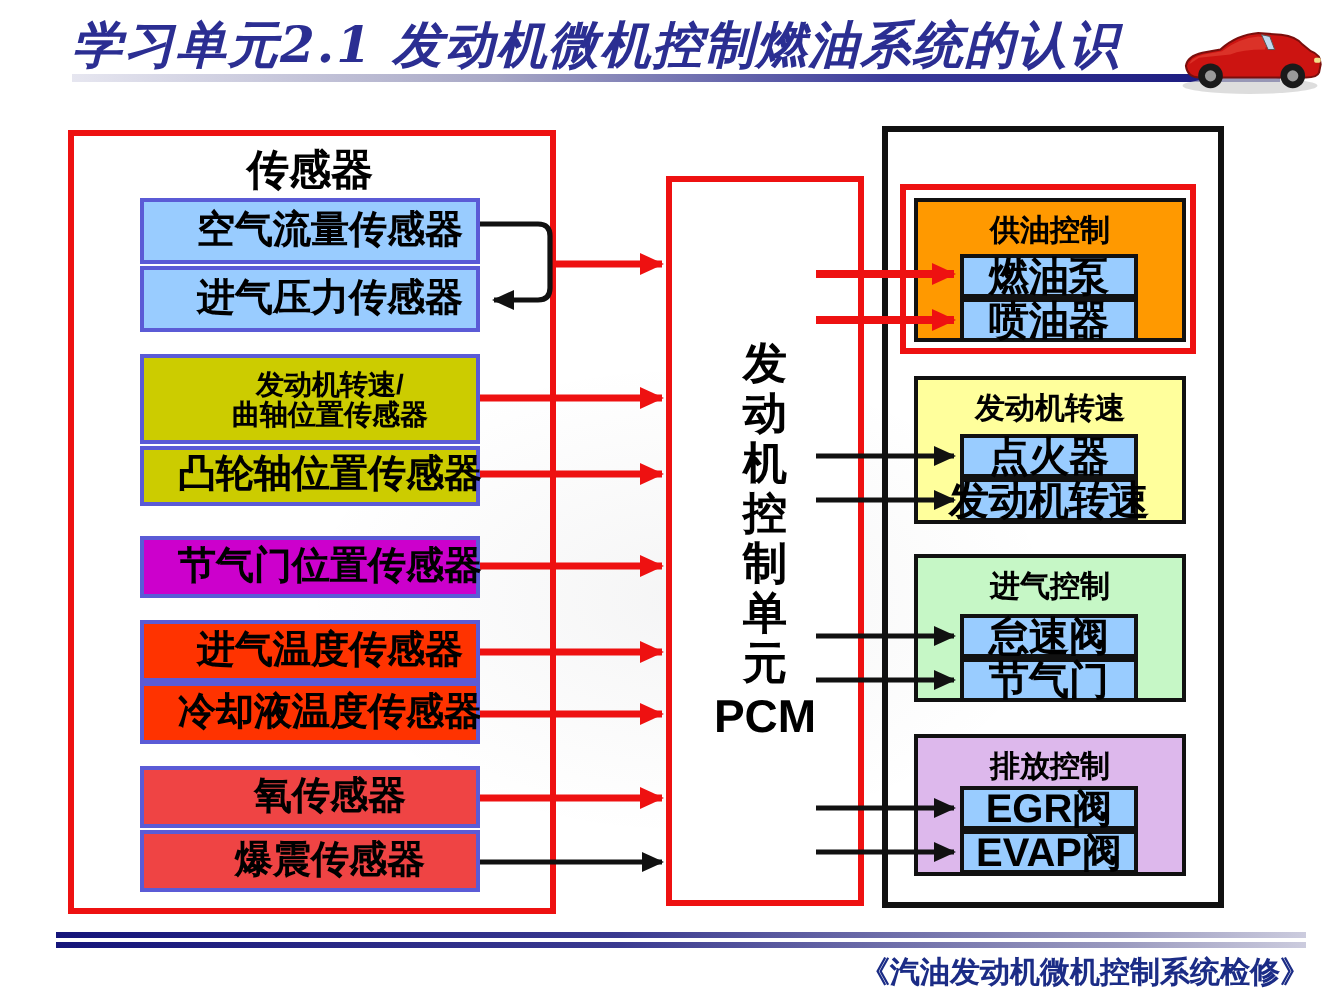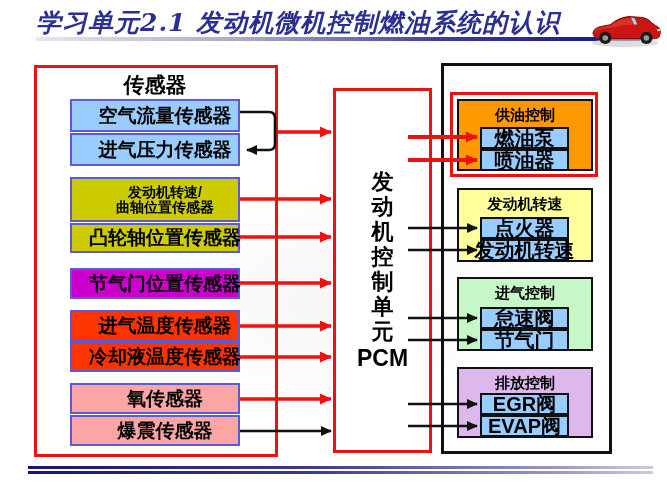--- a/index.html
+++ b/index.html
@@ -17,21 +17,21 @@
   .car{position:absolute;left:588px;top:3px;width:74px;height:46px;}
   
   .sensors-panel{position:absolute;left:34px;top:65px;width:244px;height:392px;
     border:3px solid #EE1111;box-sizing:border-box;}
   .sens-header{position:absolute;left:70px;top:71px;width:170px;text-align:center;
     font-size:21px;font-weight:bold;color:#000;}
   .sbox{position:absolute;left:70px;width:170px;border:2px solid #5B5BD6;box-sizing:border-box;
     display:flex;flex-direction:column;align-items:center;justify-content:center;
     font-weight:bold;font-size:19px;color:#000;line-height:1.05;white-space:nowrap;padding-left:20px;}
   .c-blue{background:#99CCFF;} .c-olive{background:#CCCC00;justify-content:center;} .c-magenta{background:#CC00CC;}
-  .c-red{background:#FF3300;} .c-green{background:#fca5a5;align-items:center;}
+  .c-red{background:#FF3300;} .c-green{background:#ef4444;align-items:center;}
   .two-line{font-size:14px;}
   
   .pcm{position:absolute;left:333px;top:88px;width:99px;height:365px;border:3px solid #EE1111;
     box-sizing:border-box;background:#fff;display:flex;flex-direction:column;
     align-items:center;justify-content:center;}
   .pcm-vert{font-size:22px;font-weight:bold;color:#000;width:24px;word-break:break-all;
     text-align:center;line-height:25px;}
   .pcm-abbr{font-size:23px;font-weight:bold;color:#000;margin-top:1px;}
   
   .act-panel{position:absolute;left:441px;top:63px;width:171px;height:391px;
@@ -169,14 +169,15 @@
     <path d="M408 228 H477" fill="none" stroke="#111" stroke-width="2.6" marker-end="url(#mb)"></path>
     <path d="M408 250 H477" fill="none" stroke="#111" stroke-width="2.6" marker-end="url(#mb)"></path>
     <path d="M408 318 H477" fill="none" stroke="#111" stroke-width="2.6" marker-end="url(#mb)"></path>
     <path d="M408 340 H477" fill="none" stroke="#111" stroke-width="2.6" marker-end="url(#mb)"></path>
     <path d="M408 404 H477" fill="none" stroke="#111" stroke-width="2.6" marker-end="url(#mb)"></path>
     <path d="M408 426 H477" fill="none" stroke="#111" stroke-width="2.6" marker-end="url(#mb)"></path>
   </svg>
 
   <div class="fline fline1"></div>
   <div class="fline fline2"></div>
+  <div class="footer-text">《汽油发动机微机控制系统检修》</div>
 
 </div>
 
 </body></html>

